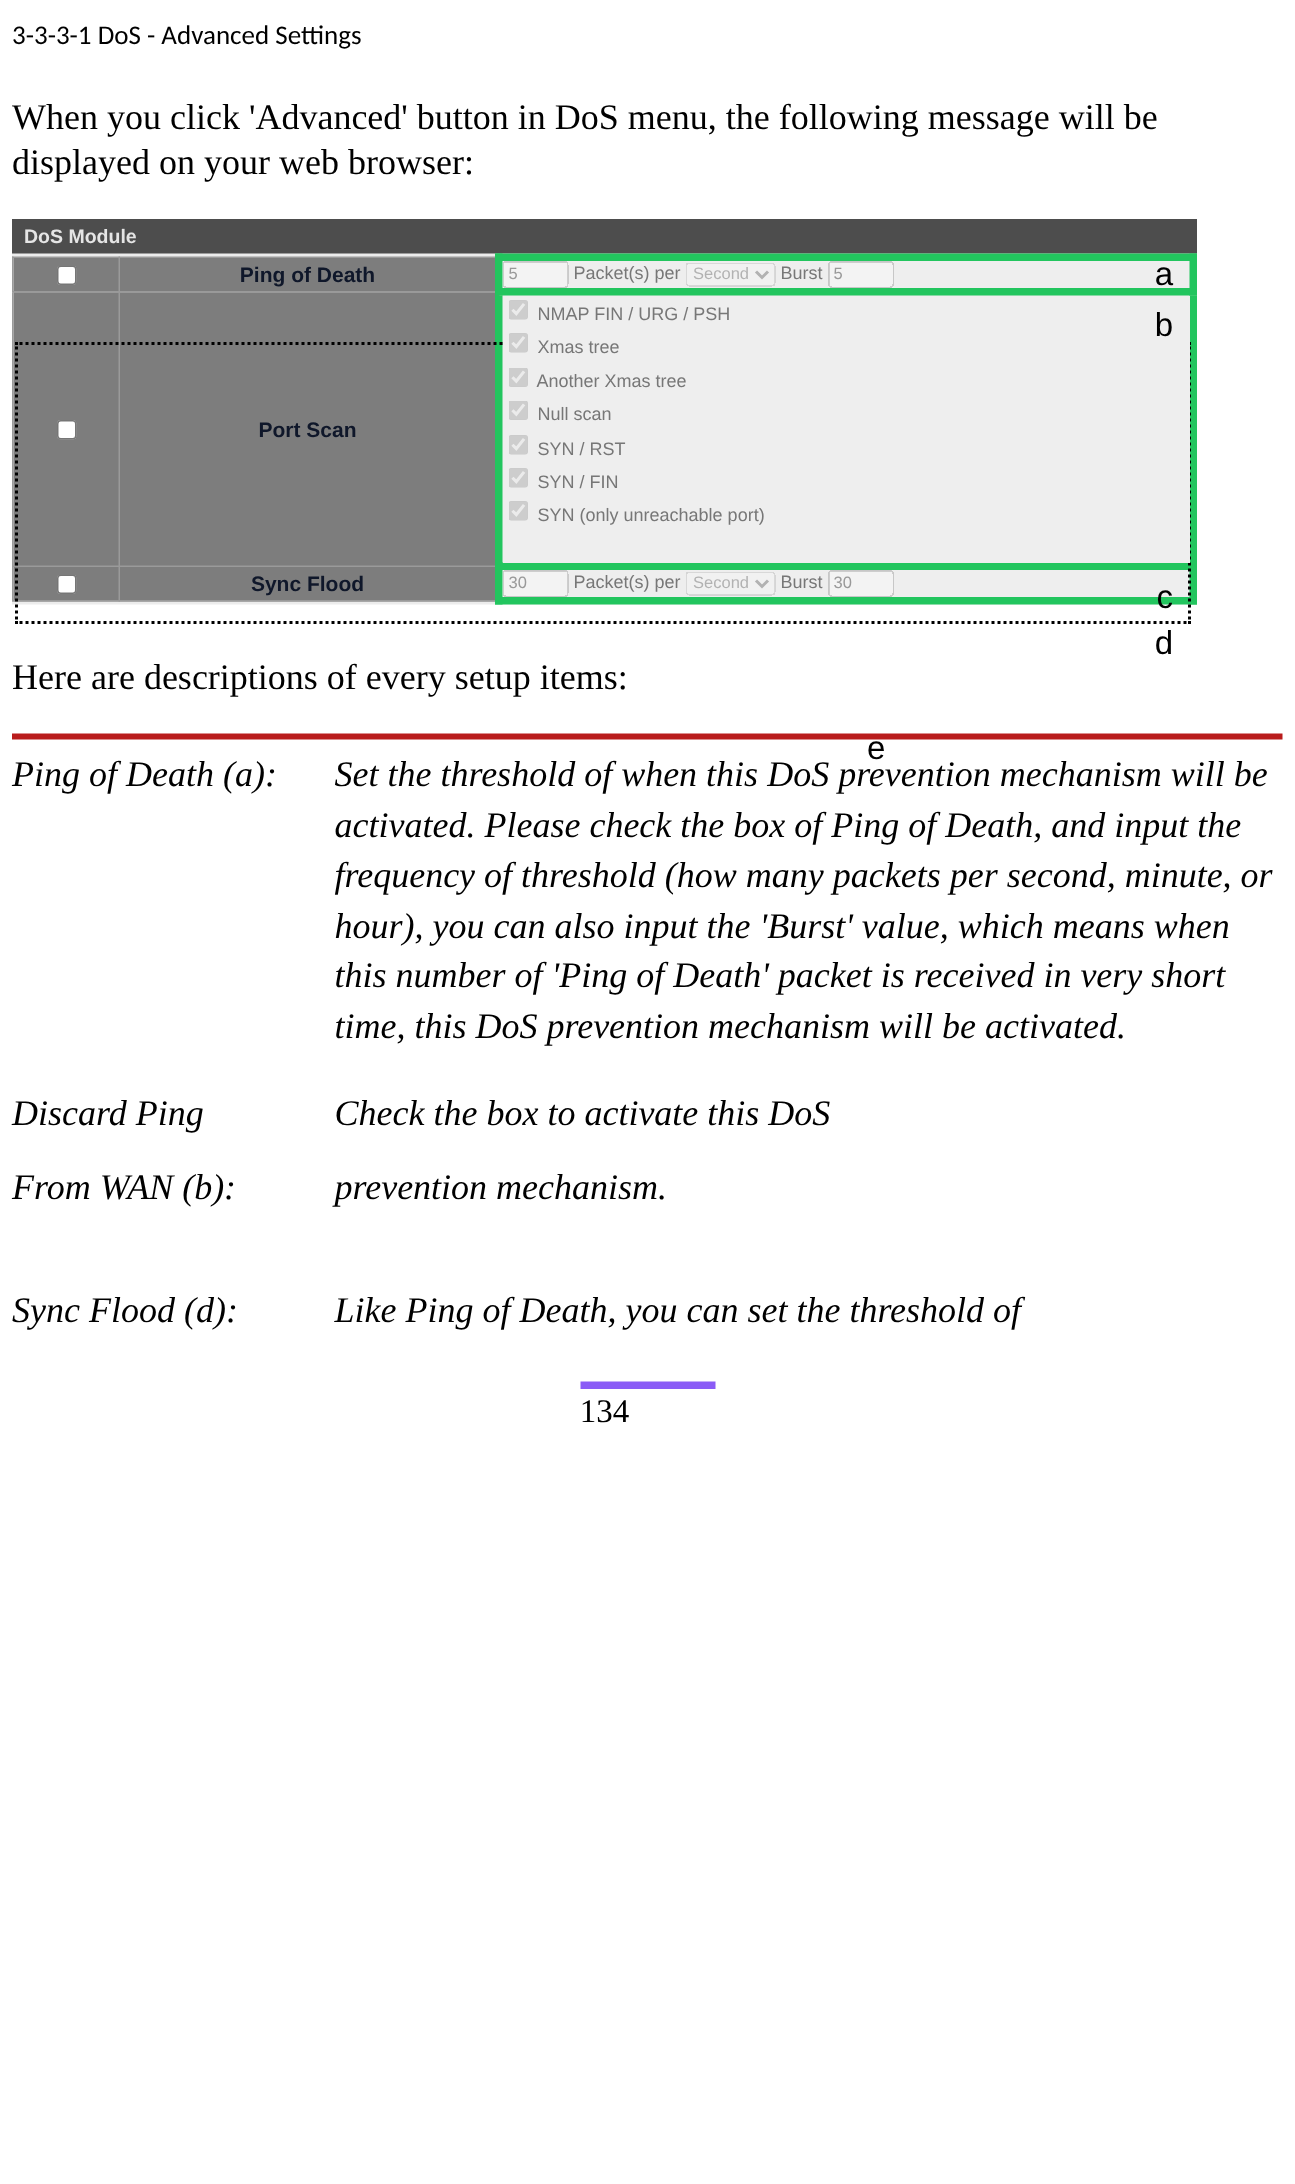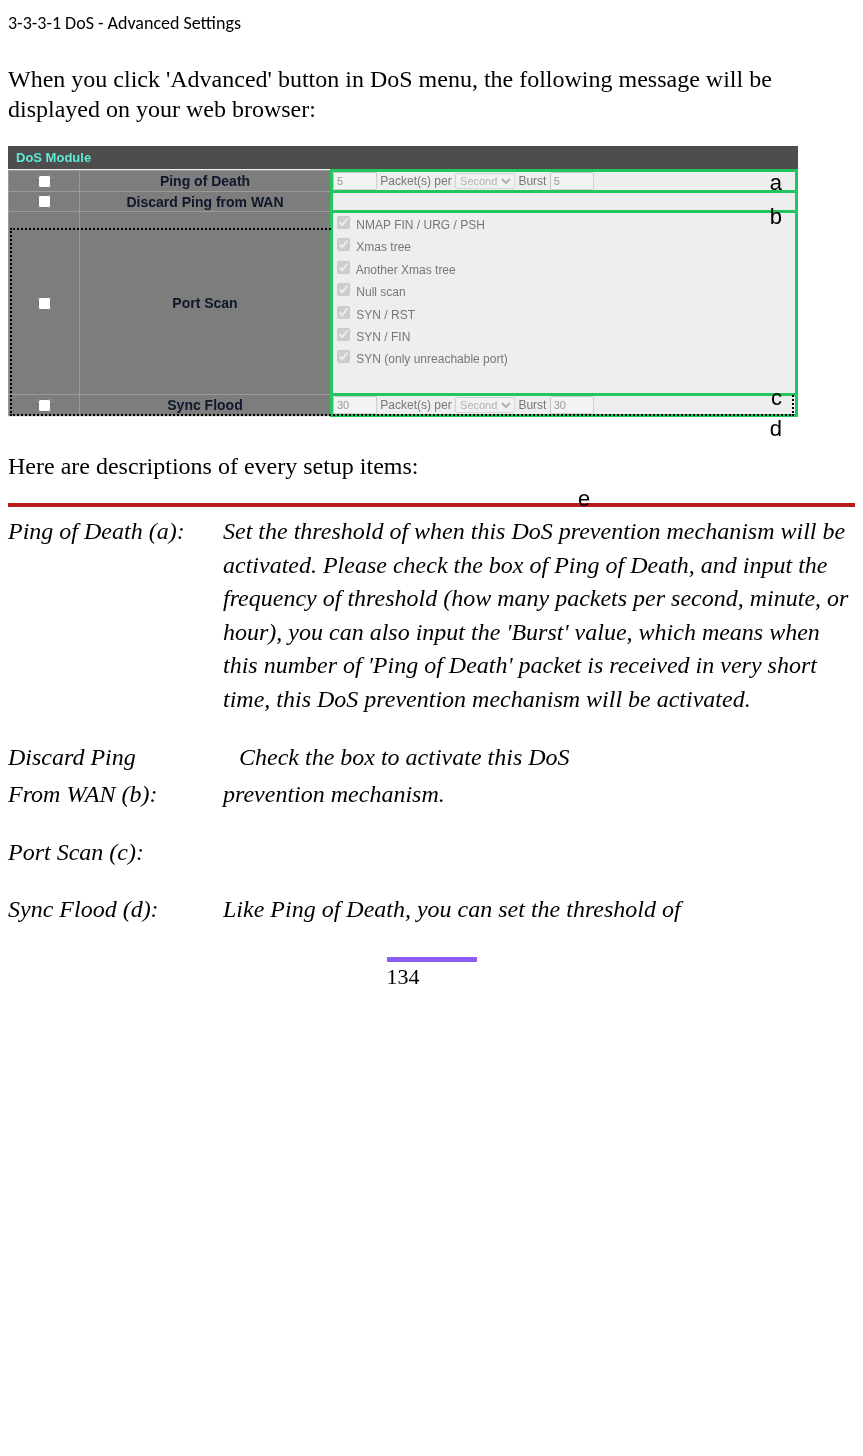--- a/index.html
+++ b/index.html
@@ -26,21 +26,21 @@
     background: #ececec;
     padding: 0;
     width: 790px;
     margin-bottom: 34px;
     font-size: 12px;
     font-family: Verdana, Arial, sans-serif;
     position: relative;
   }
   .dos-header {
     background: #4d4d4d;
-    color: #5eead4;
+    color: #e5e5e5;
     font-weight: bold;
     padding: 4px 8px;
     font-size: 13px;
   }
   .dos-table {
     border-collapse: collapse;
     width: 100%;
   }
   .dos-table td {
     padding: 0;
@@ -59,21 +59,21 @@
     font-weight: bold;
     padding: 6px 8px;
     width: 250px;
     border: 1px solid #9a9a9a;
     text-align: center;
     font-size: 14px;
   }
   .valcell {
     background: #eee;
     padding: 4px 6px;
-    border: 3px solid #22c55e;
+    border: 5px solid #22c55e;
     color: #777;
     font-size: 12px;
   }
   .valcell input[type=text] {
     width: 36px;
     font-size: 11px;
     color: #999;
     padding: 1px 2px;
   }
   .valcell select {
@@ -168,25 +168,20 @@
       <td class="lblcell">Ping of Death</td>
       <td class="valcell">
         <input type="text" disabled="" value="5" style="">
         <span> Packet(s) per </span>
         <select disabled=""><option>Second</option></select>
         <span>  Burst </span>
         <input type="text" disabled="" value="5" style="">
       </td>
     </tr>
 
-    <tr>
-      <td class="chkcell"><input type="checkbox" style=""></td>
-      <td class="lblcell">Discard Ping from WAN</td>
-      <td class="valcell">&nbsp;</td>
-    </tr>
 
     <tr>
       <td class="chkcell" style="height:182px;"><input type="checkbox" style=""></td>
       <td class="lblcell">Port Scan</td>
       <td class="valcell portscan">
         <div><input type="checkbox" checked="" disabled="" style=""> <span>NMAP FIN / URG / PSH</span></div>
         <div><input type="checkbox" checked="" disabled="" style=""> <span>Xmas tree</span></div>
         <div><input type="checkbox" checked="" disabled="" style=""> <span>Another Xmas tree</span></div>
         <div><input type="checkbox" checked="" disabled="" style=""> <span>Null scan</span></div>
         <div><input type="checkbox" checked="" disabled="" style=""> <span>SYN / RST</span></div>
@@ -218,31 +213,30 @@
 </div>
 
 <p class="body">Here are descriptions of every setup items:</p>
 
 <div class="defblock">
   <div class="def-row">
     <div class="def-term">Ping of Death (a):</div>
     <div class="def-desc">Set the threshold of when this DoS prevention mechanism will be activated. Please check the box of Ping of Death, and input the frequency of threshold (how many packets per second, minute, or hour), you can also input the 'Burst' value, which means when this number of 'Ping of Death' packet is received in very short time, this DoS prevention mechanism will be activated.</div>
   </div>
 
-  <div class="def-row" style="margin-bottom:4px;gap:16px;">
+  <div class="def-row" style="margin-bottom:16px;">
     <div class="def-term">Discard Ping</div>
     <div class="def-desc">Check the box to activate this DoS</div>
   </div>
   <div class="def-row">
     <div class="def-term">From WAN (b):</div>
     <div class="def-desc">prevention mechanism.</div>
   </div>
 
   <div class="def-row">
-    <div class="def-term">Port Scan (c):</div>
   </div>
 
   <div class="def-row" style="margin-bottom:0;">
     <div class="def-term">Sync Flood (d):</div>
     <div class="def-desc">Like Ping of Death, you can set the threshold of</div>
   </div>
 </div>
 
 <div class="pagenum">134</div>
 

